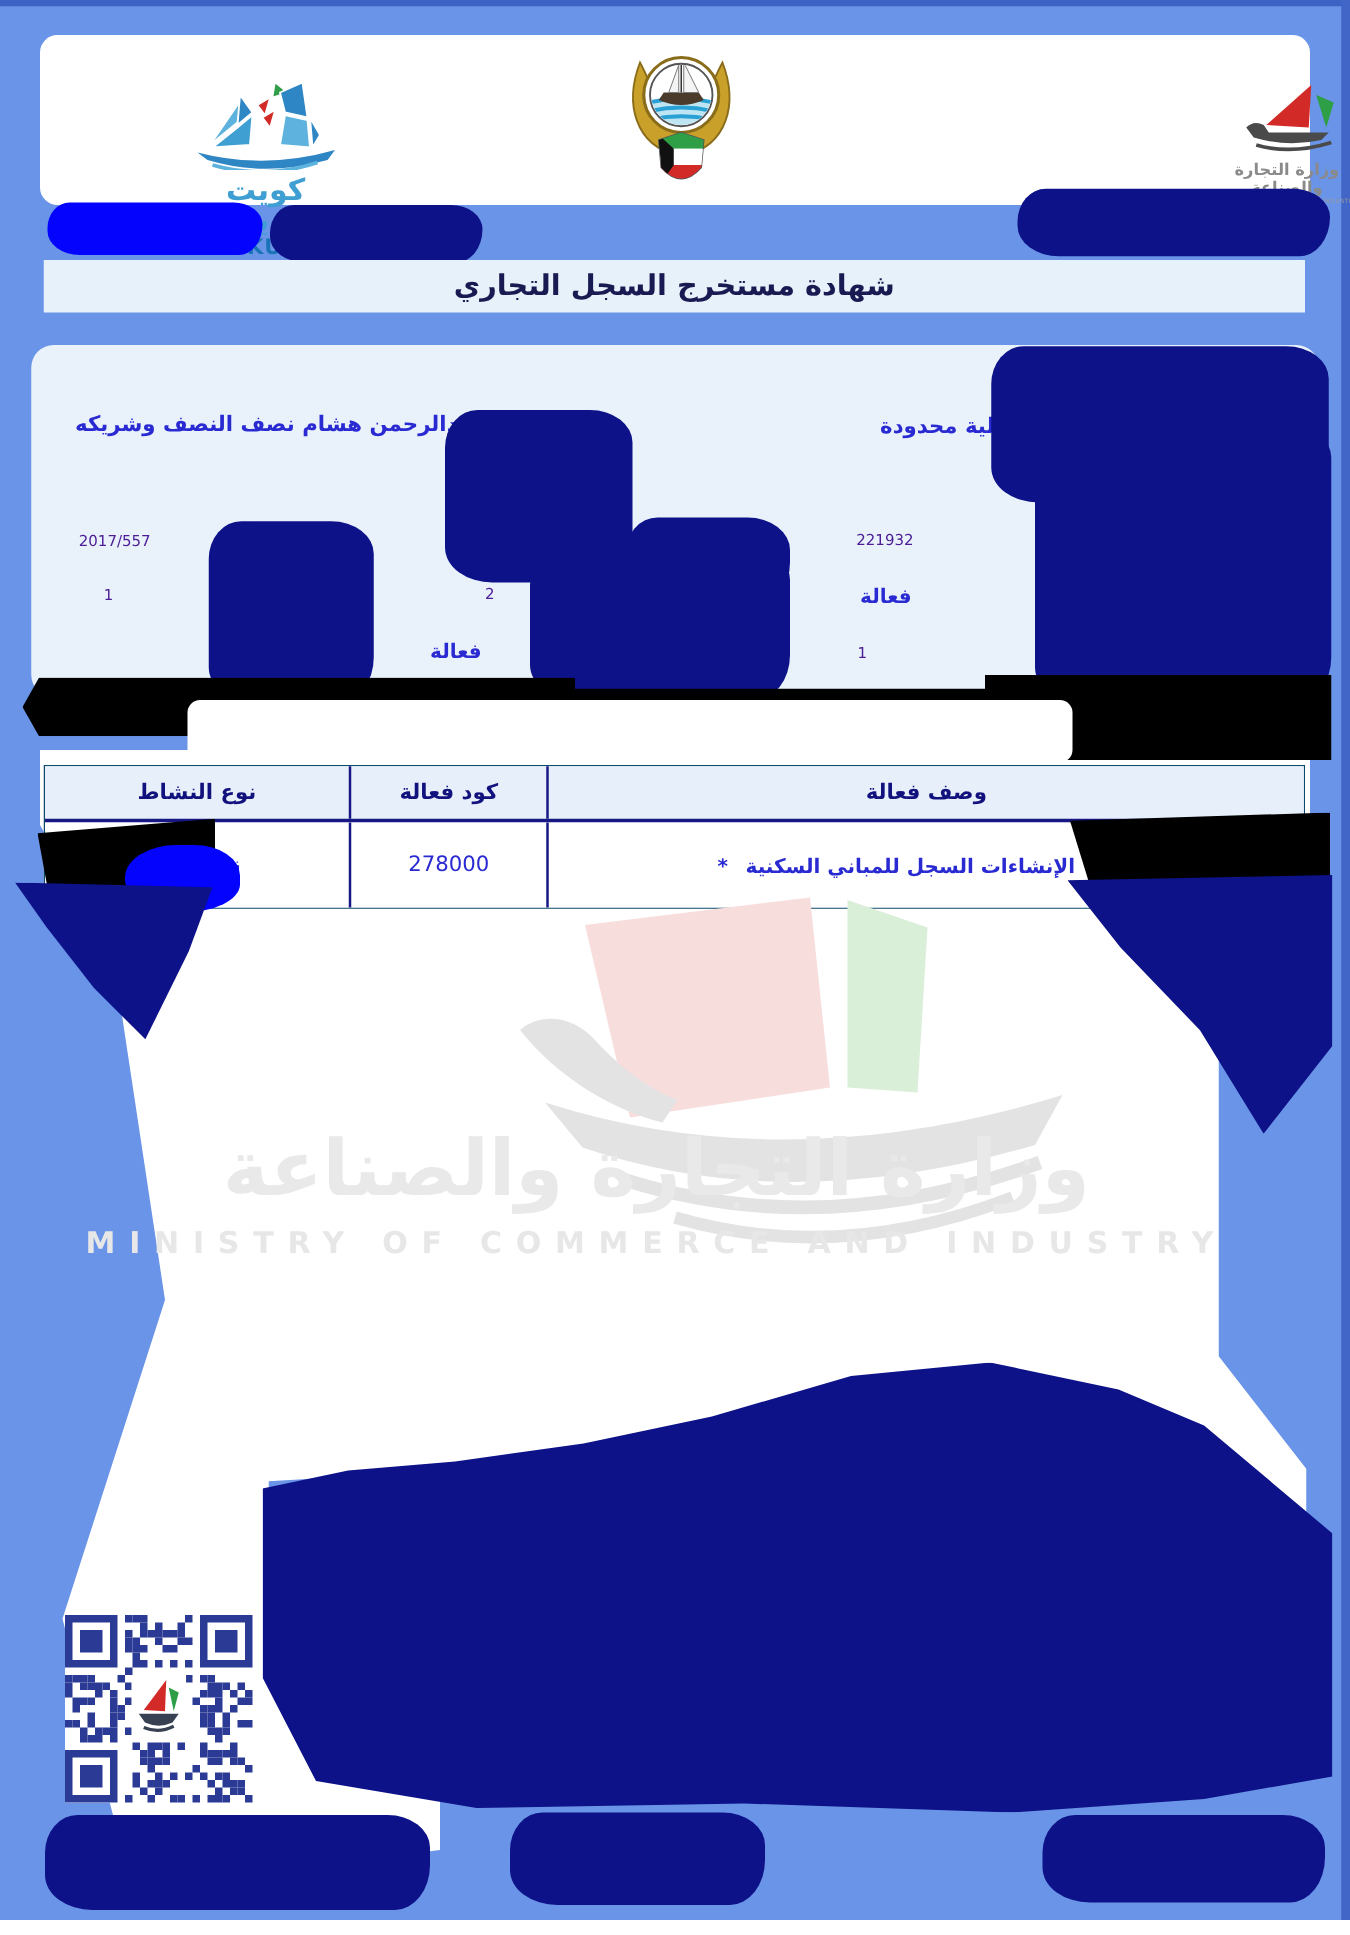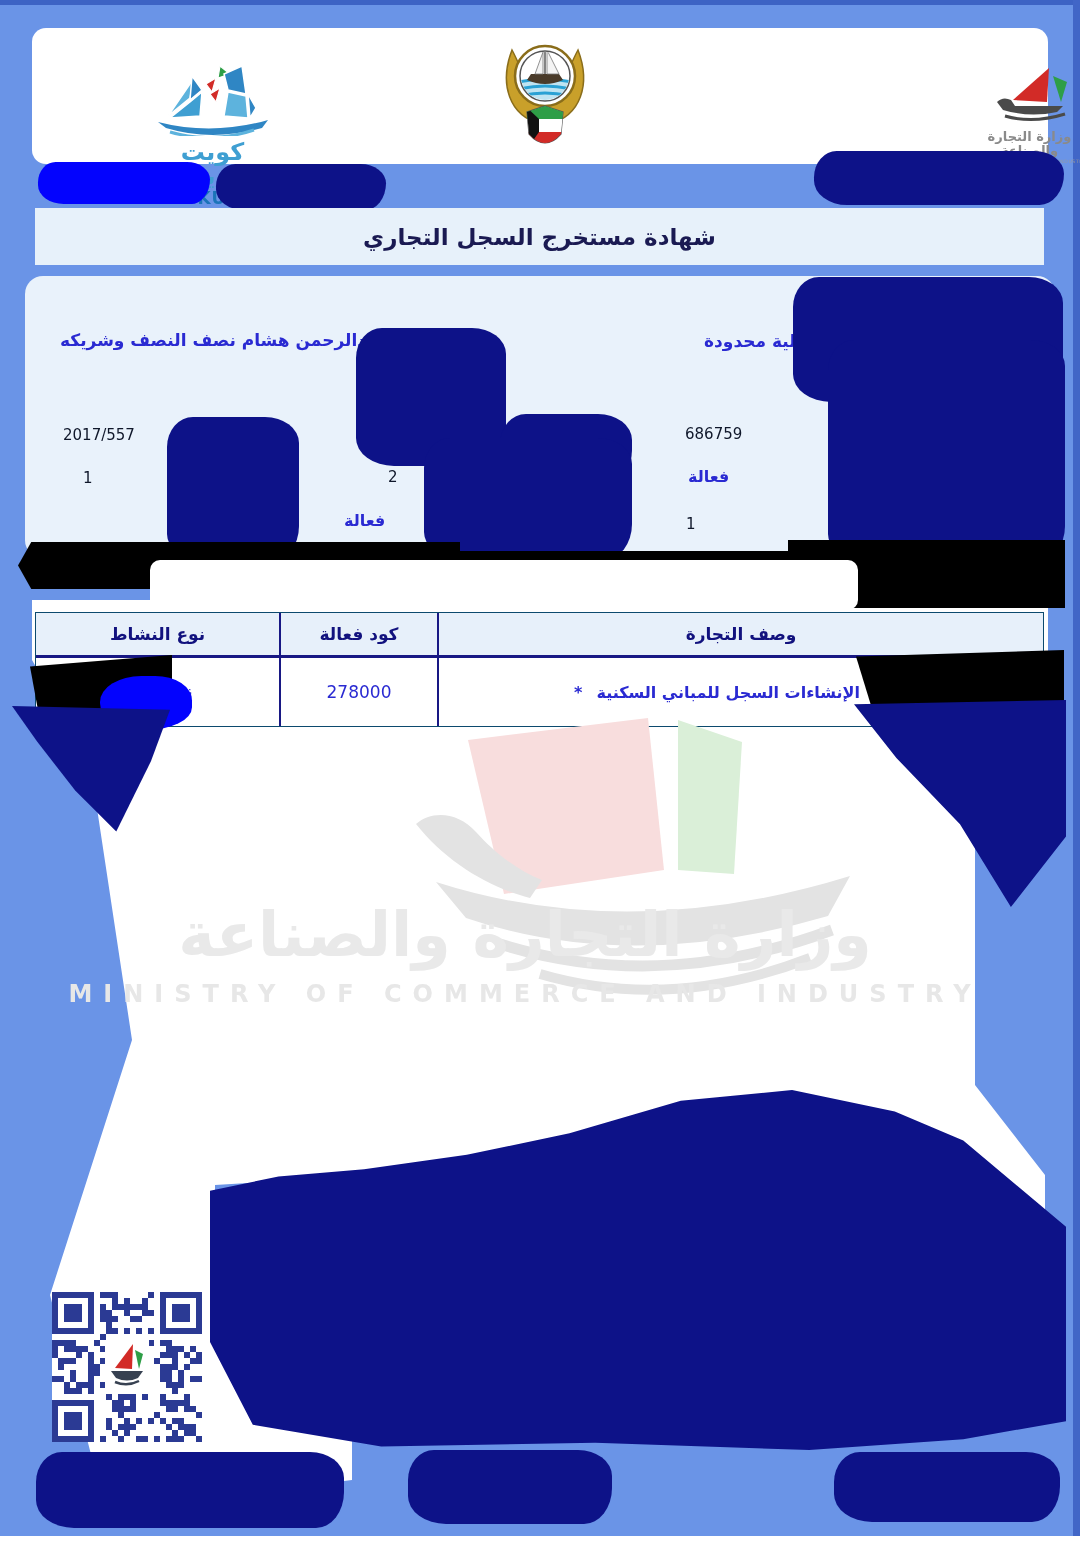--- a/index.html
+++ b/index.html
@@ -22,27 +22,27 @@
   .emblem{left:495px;top:32px;}
   .moci-logo{left:935px;top:38px;width:125px;height:100px;text-align:center;}
   .moci-ar{font-size:13px;font-weight:bold;color:#8a8a8a;direction:rtl;line-height:1.1;margin-top:2px;}
   .moci-en{font-size:4.6px;letter-spacing:.6px;color:#9a9a9a;line-height:1.4;}
   
   .navy{background:#0d1288;}
   .bright{background:#0303fe;}
   .blob{border-radius:26px 34px 28px 38px / 30px 26px 36px 28px;}
   .black{background:#000;}
   
-  .title-bar{left:35px;top:208px;width:1009px;height:57px;background:#e7f1fa;
+  .title-bar{left:35px;top:208px;width:1009px;height:42px;background:#e7f1fa;
     display:flex;align-items:center;justify-content:center;text-align:center;}
   .title-text{font-size:23px;font-weight:bold;color:#1a1a52;direction:rtl;}
   
   .info-panel{left:25px;top:276px;width:1030px;height:282px;background:#e9f2fb;border-radius:18px;}
   .ar-val{color:#2a2ad2;font-weight:bold;font-size:17px;direction:rtl;white-space:nowrap;}
-  .num-val{color:#0f172a;font-size:15px;white-space:nowrap;}
+  .num-val{color:#4c1d95;font-size:12px;white-space:nowrap;}
   
   .blk-band-l{left:18px;top:542px;width:442px;height:47px;background:#000;
     clip-path:polygon(0 50%,3% 0,100% 0,100% 100%,3% 100%);}
   .blk-band-m{left:200px;top:551px;width:665px;height:57px;background:#000;}
   .blk-band-r{left:788px;top:540px;width:277px;height:68px;background:#000;}
   .white-strip{left:150px;top:560px;width:708px;height:50px;background:#fff;border-radius:10px;}
   
   .rc-table{left:35px;top:612px;width:1009px;border:1px solid #0c4a6e;box-sizing:border-box;background:#fff;}
   .rc-head{display:grid;grid-template-columns:243px 158px 1fr;height:42px;background:#e7f0fa;border-bottom:3px solid #181884;}
   .rc-head .cell{display:flex;align-items:center;justify-content:center;
@@ -165,21 +165,21 @@
 
   <div class="abs title-bar">
     <span class="title-text">شهادة مستخرج السجل التجاري</span>
   </div>
 
   <div class="abs info-panel"></div>
 
   <div class="abs ar-val" style="right:155px;top:331px;">شركة ذات مسؤلية محدودة</div>
   <div class="abs ar-val" style="left:60px;top:330px;">عبدالرحمن هشام نصف النصف وشريكه</div>
   <div class="abs num-val" style="left:822px;top:378px;">250000</div>
-  <div class="abs num-val" style="left:685px;top:425px;">686759</div>
+  <div class="abs num-val" style="left:685px;top:425px;">221932</div>
   <div class="abs num-val" style="left:371px;top:425px;">24/01/2017</div>
   <div class="abs num-val" style="left:63px;top:426px;">2017/557</div>
   <div class="abs ar-val" style="left:688px;top:467px;font-size:16px;">فعالة</div>
   <div class="abs num-val" style="left:388px;top:468px;">2</div>
   <div class="abs num-val" style="left:83px;top:469px;">1</div>
   <div class="abs ar-val" style="left:344px;top:511px;font-size:16px;">فعالة</div>
   <div class="abs num-val" style="left:686px;top:515px;">1</div>
 
   <div class="abs navy blob" style="left:793px;top:277px;width:270px;height:125px;"></div>
   <div class="abs navy blob" style="left:828px;top:340px;width:237px;height:222px;"></div>
@@ -190,21 +190,21 @@
 
   <div class="abs blk-band-l"></div>
   <div class="abs blk-band-m"></div>
   <div class="abs blk-band-r"></div>
   <div class="abs white-strip"></div>
 
   <div class="abs rc-table">
     <div class="rc-head">
       <div class="cell">نوع النشاط</div>
       <div class="cell">كود فعالة</div>
-      <div class="cell">وصف التجارة</div>
+      <div class="cell">وصف فعالة</div>
     </div>
     <div class="rc-row">
       <div class="cell">
         <span class="type-partial">نش</span>
       </div>
       <div class="cell cell-code">278000</div>
       <div class="cell cell-desc">
         <span>الإنشاءات السجل للمباني السكنية</span>
         <span class="star">*</span>
       </div>

